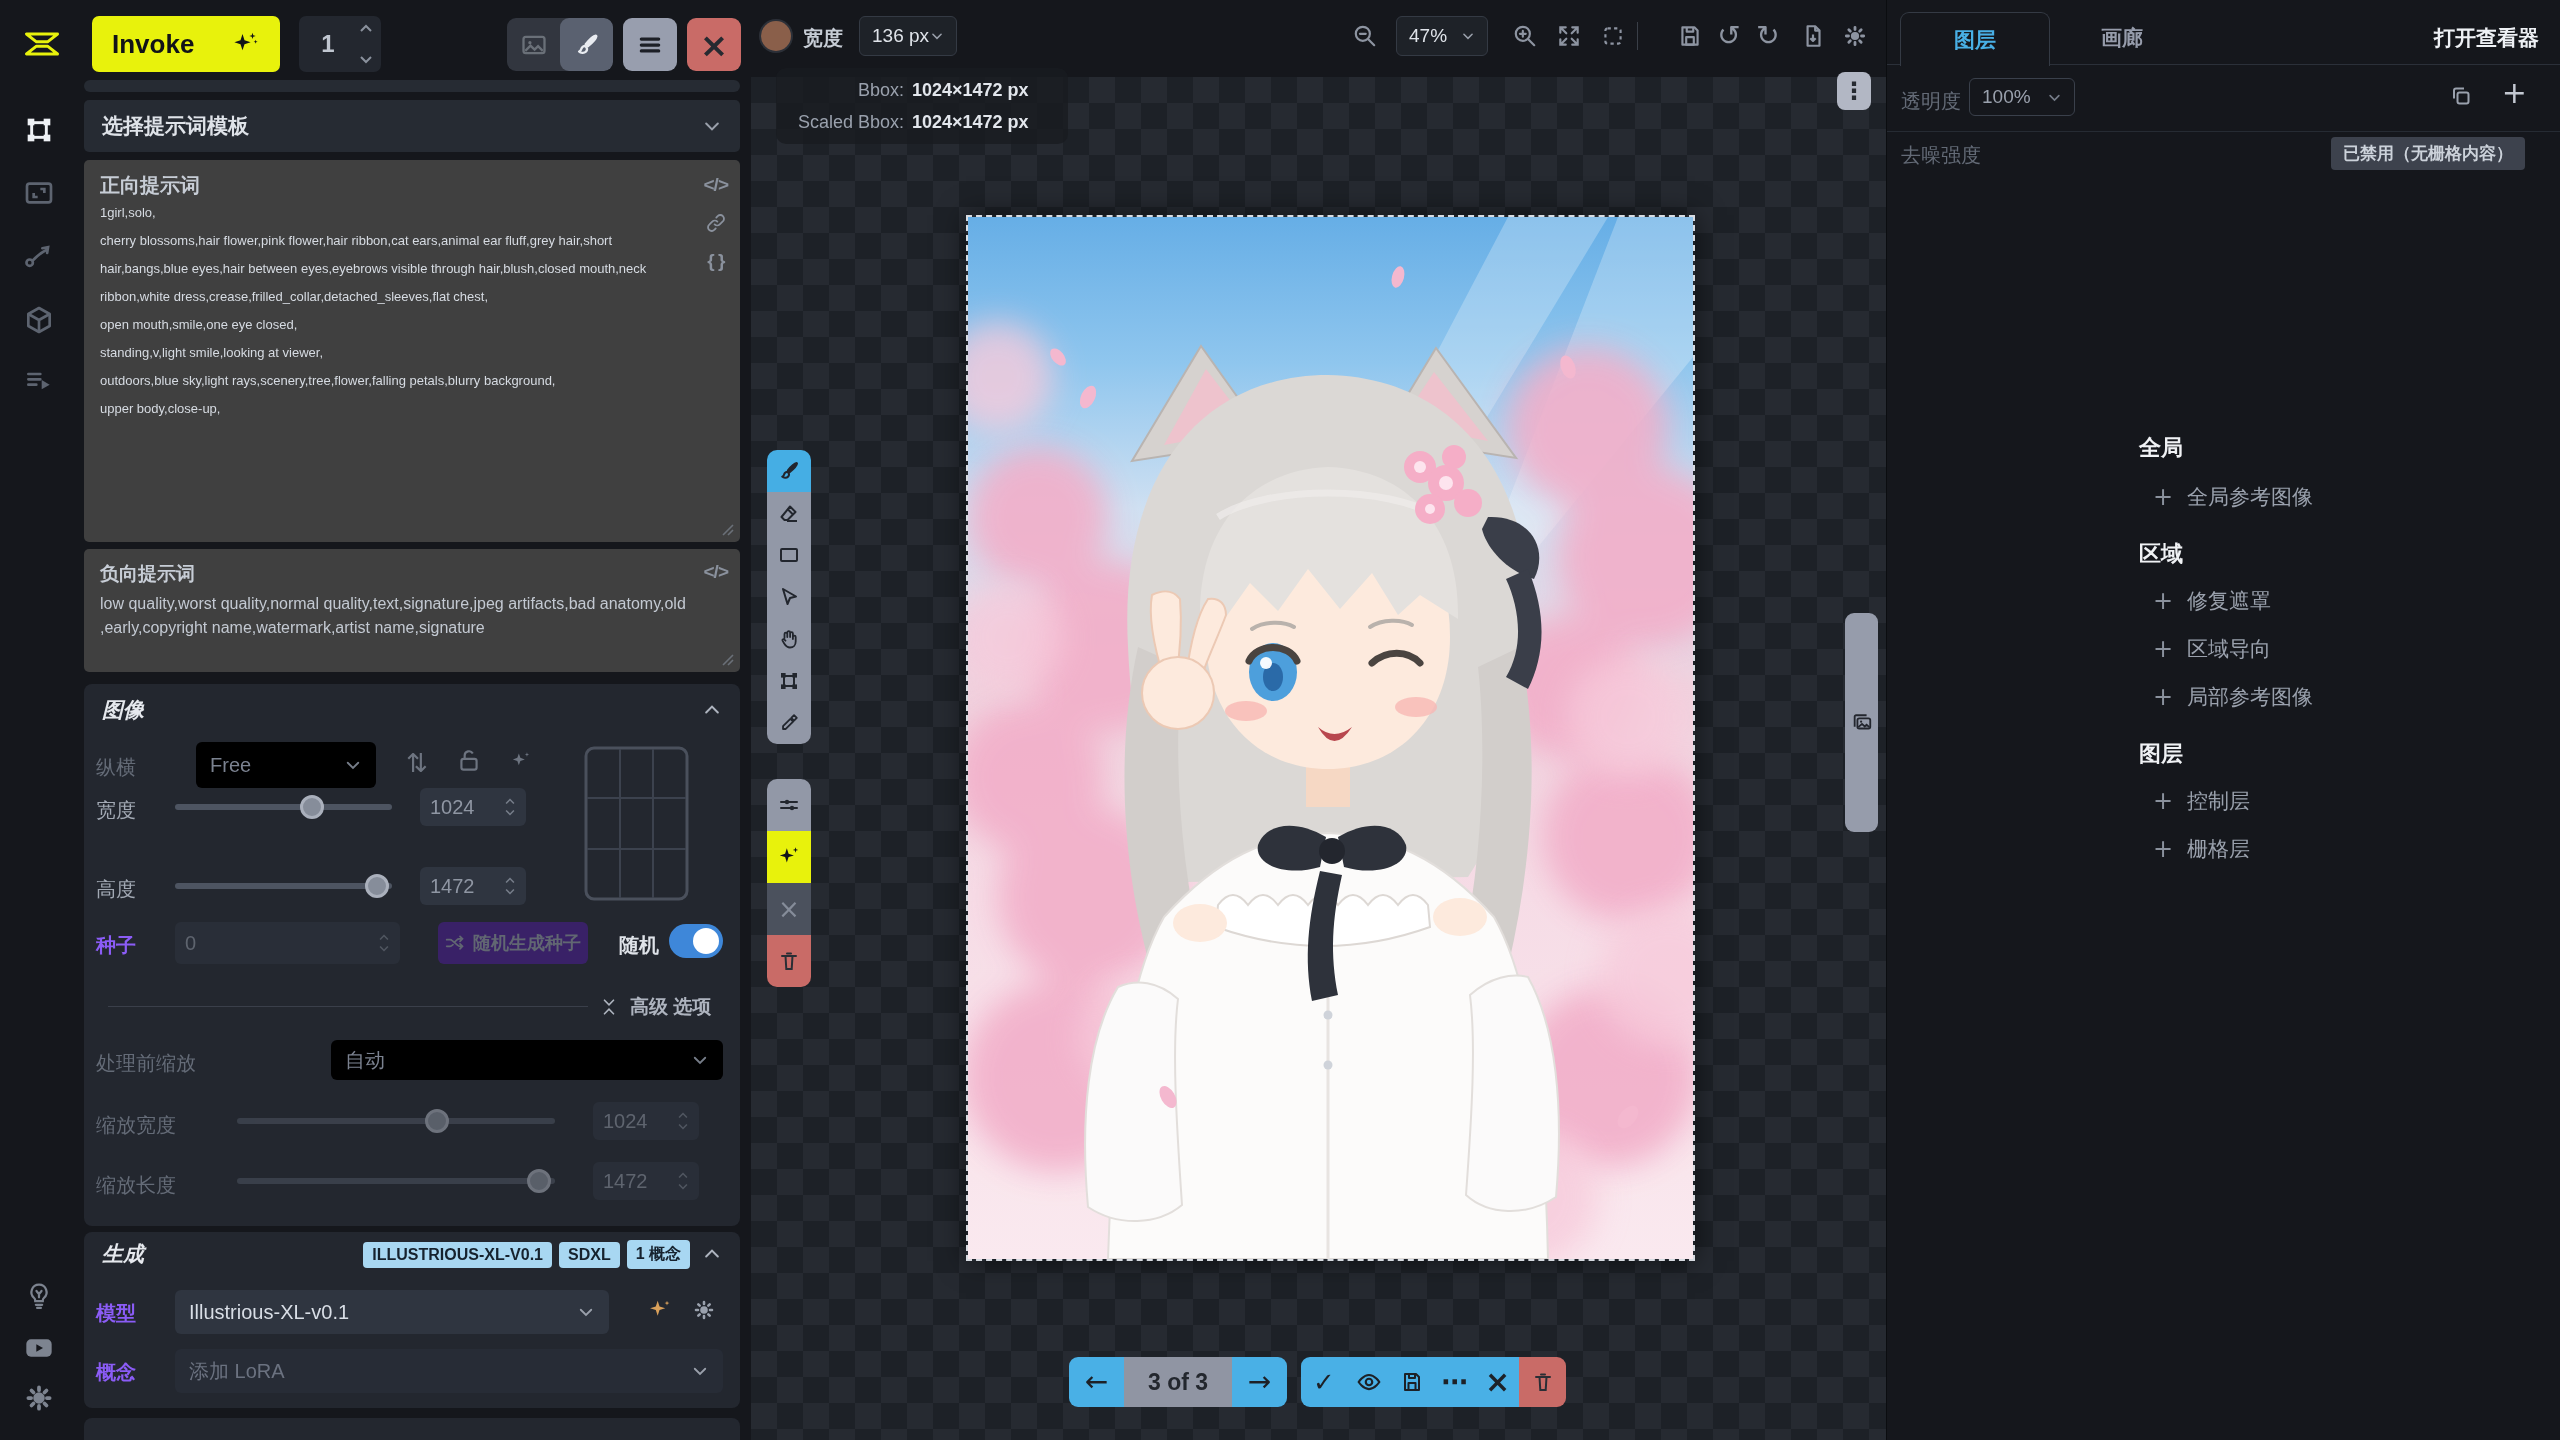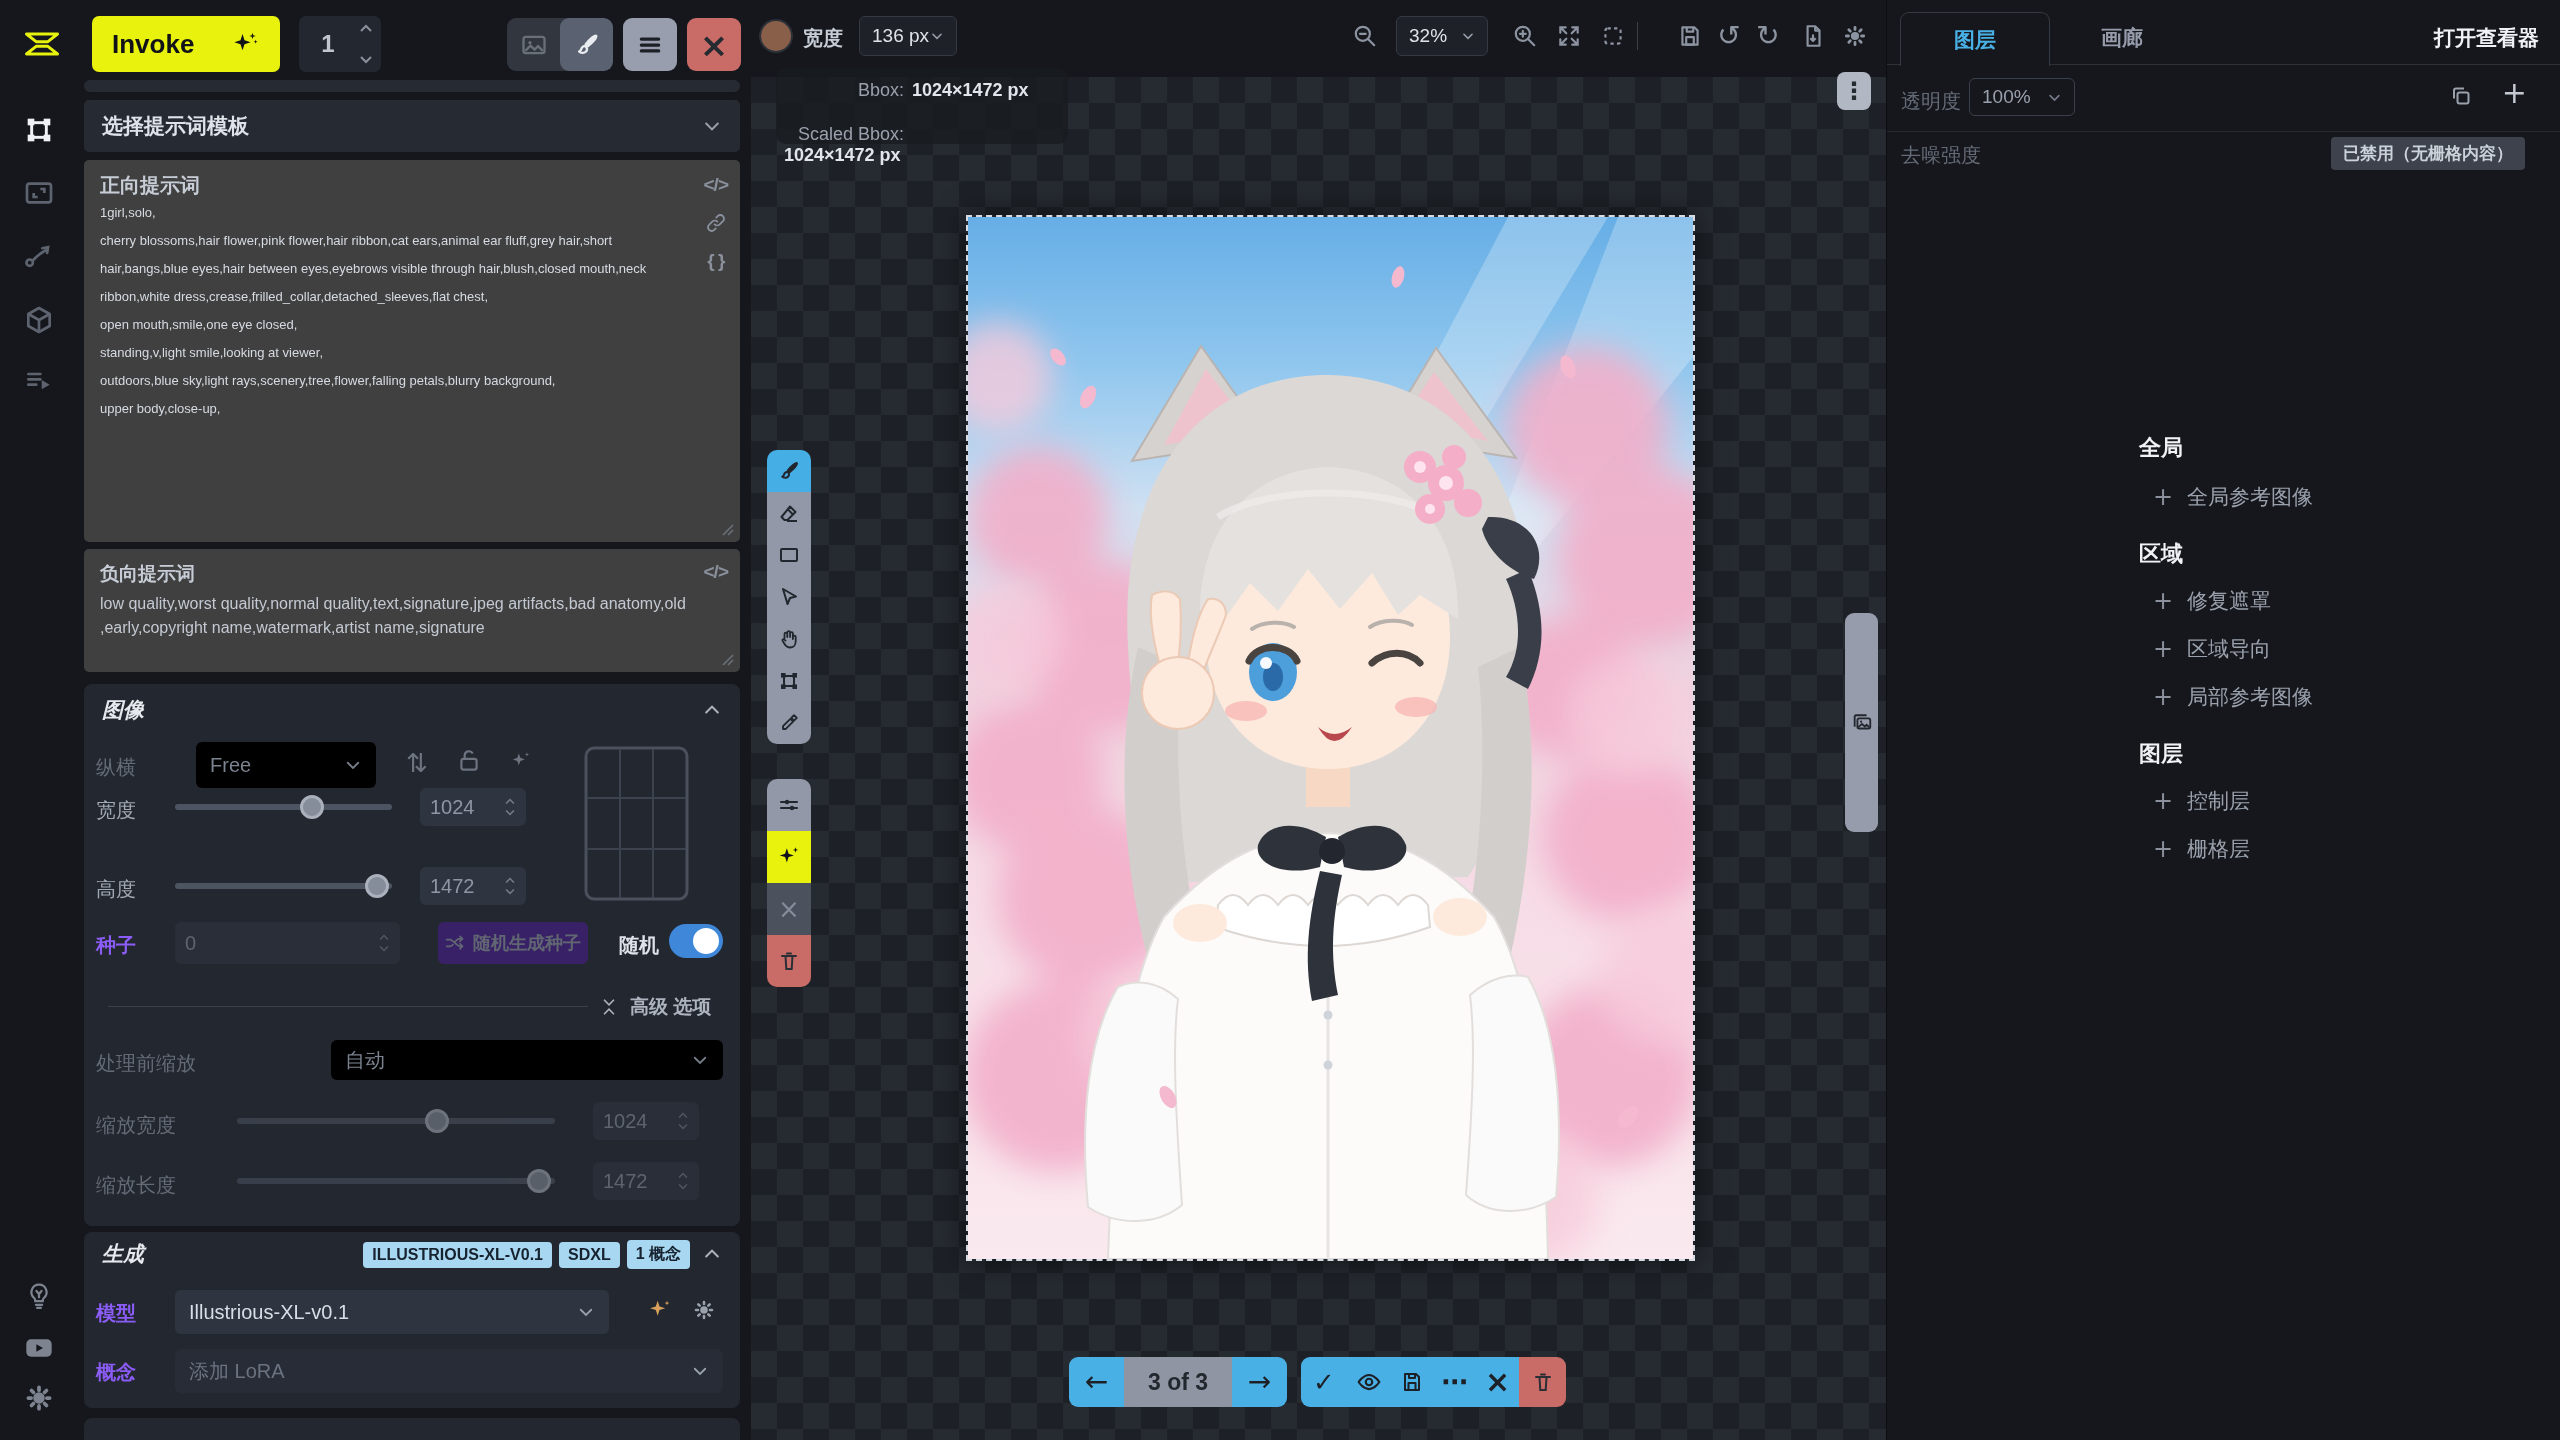--- a/index.html
+++ b/index.html
@@ -461,21 +461,21 @@
       </svg>
   </div>
 
   <div class="abs cticon" style="left:1347px;top:18px;">
     <svg width="26" height="26" viewBox="0 0 24 24" fill="none" stroke="currentColor" stroke-width="2" stroke-linecap="round">
         <circle cx="10" cy="10" r="6.5"></circle>
         <path d="M15 15l5.5 5.5M7.3 10h5.4"></path>
       </svg>
   </div>
   <div class="abs ctsel" style="left:1396px;top:16px;width:92px;height:40px;">
-    <span>32%</span>
+    <span>47%</span>
     <svg width="14" height="14" viewBox="0 0 24 24" fill="none" stroke="#9aa0ab" stroke-width="2.6" stroke-linecap="round">
         <path d="M5 9l7 7 7-7"></path>
       </svg>
   </div>
   <div class="abs cticon" style="left:1507px;top:18px;">
     <svg width="26" height="26" viewBox="0 0 24 24" fill="none" stroke="currentColor" stroke-width="2" stroke-linecap="round">
         <circle cx="10" cy="10" r="6.5"></circle>
         <path d="M15 15l5.5 5.5M7.3 10h5.4M10 7.3v5.4"></path>
       </svg>
   </div>
@@ -510,21 +510,21 @@
       <path d="M12 4v2M12 18v2M4 12h2M18 12h2M6.3 6.3l1.4 1.4M16.3 16.3l1.4 1.4M17.7 6.3l-1.4 1.4M7.7 16.3l-1.4 1.4"></path>
       <circle cx="12" cy="12" r="3.8" fill="currentColor" stroke="none"></circle>
     </svg>
   </div>
 
   <div class="abs bboxinfo">
     <div class="r" style="top:12px;">
       <span class="k">Bbox:</span>
       <span class="v">1024×1472 px</span>
     </div>
-    <div class="r" style="top:56px;flex-direction:column;">
+    <div class="r" style="top:44px;">
       <span class="k">Scaled Bbox:</span>
       <span class="v">1024×1472 px</span>
     </div>
   </div>
 
   <div class="abs flex uni" style="left:1837px;top:72px;width:34px;height:38px;background:#b2b7c4;border-radius:8px;justify-content:center;color:#262a31;font-size:24px;font-weight:700;">
     <span>⋮</span>
   </div>
 
   <div class="abs" style="left:966px;top:215px;width:729px;height:1046px;border:2px dashed #d8dce2;box-sizing:border-box;box-shadow:0 0 26px rgba(0,0,0,.55);">

